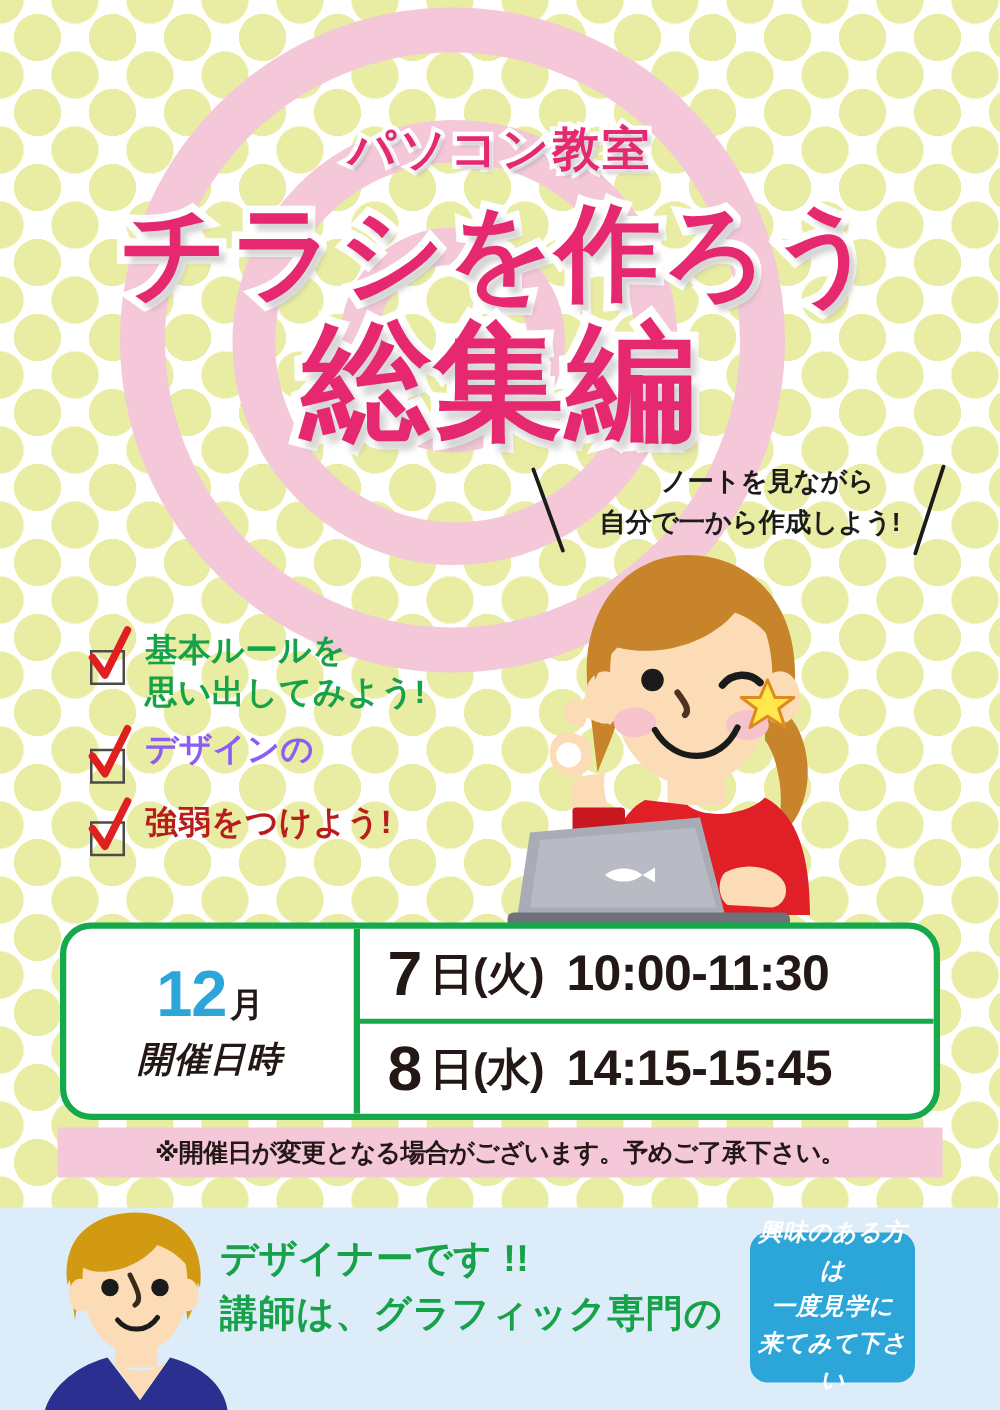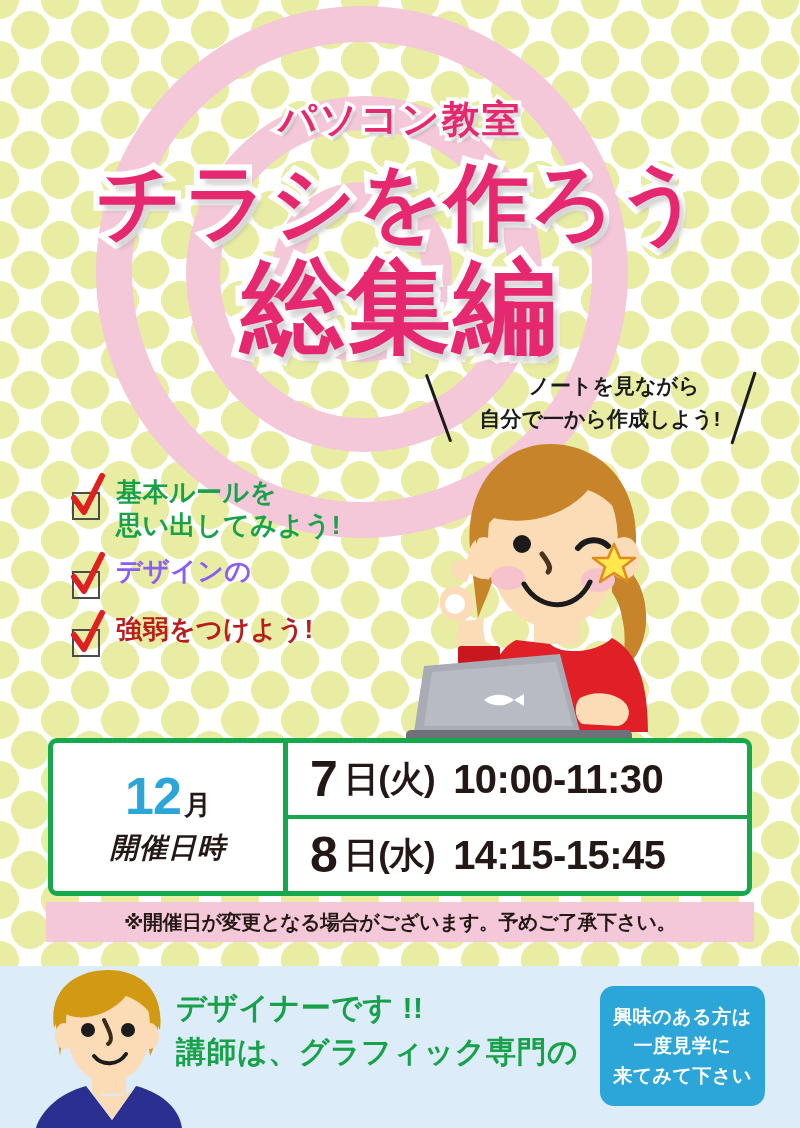--- a/index.html
+++ b/index.html
@@ -140,21 +140,21 @@
   }
   .slash-right {
     left: 742px; top: 370px;
     height: 76px;
     transform: rotate(18deg);
   }
 
   
   .checklist {
     position: absolute;
-    left: 72px; top: 476px;
+    left: 72px; top: 504px;
     z-index: 5;
   }
   .check-row {
     display: flex;
     align-items: flex-start;
     margin-bottom: 14px;
   }
   .checkbox {
     position: relative;
     flex: 0 0 auto;
@@ -192,21 +192,21 @@
   }
 
   
   .date-table {
     position: absolute;
     left: 48px; top: 738px;
     width: 704px;
     height: 158px;
     box-sizing: border-box;
     border: 5px solid #16a94b;
-    border-radius: 9px;
+    border-radius: 25px;
     background: #ffffff;
     display: flex;
     z-index: 5;
     overflow: hidden;
   }
   .date-left {
     flex: 0 0 230px;
     border-right: 5px solid #16a94b;
     display: flex;
     flex-direction: column;
@@ -313,33 +313,34 @@
     font-size: 30px;
     font-weight: bold;
     line-height: 1.45;
     color: #17a24a;
     letter-spacing: 0.5px;
   }
   .footer-text .ln { display: block; }
   .cta-box {
     position: absolute;
     left: 600px; top: 20px;
-    width: 165px;
+    width: 132px;
     height: 120px;
     background: #2ca6d8;
     border-radius: 14px;
     display: flex;
     flex-direction: column;
     align-items: center;
     justify-content: center;
     color: #ffffff;
     font-size: 19px;
     font-weight: bold;
     line-height: 1.55;
     letter-spacing: 0.5px;
+    font-style: italic;
   }
   .cta-box .ln { display: block; text-align: center; }
 </style>
 </head>
 <body>
 
 <div class="poster">
 
   <div class="bg-dots"></div>
 

